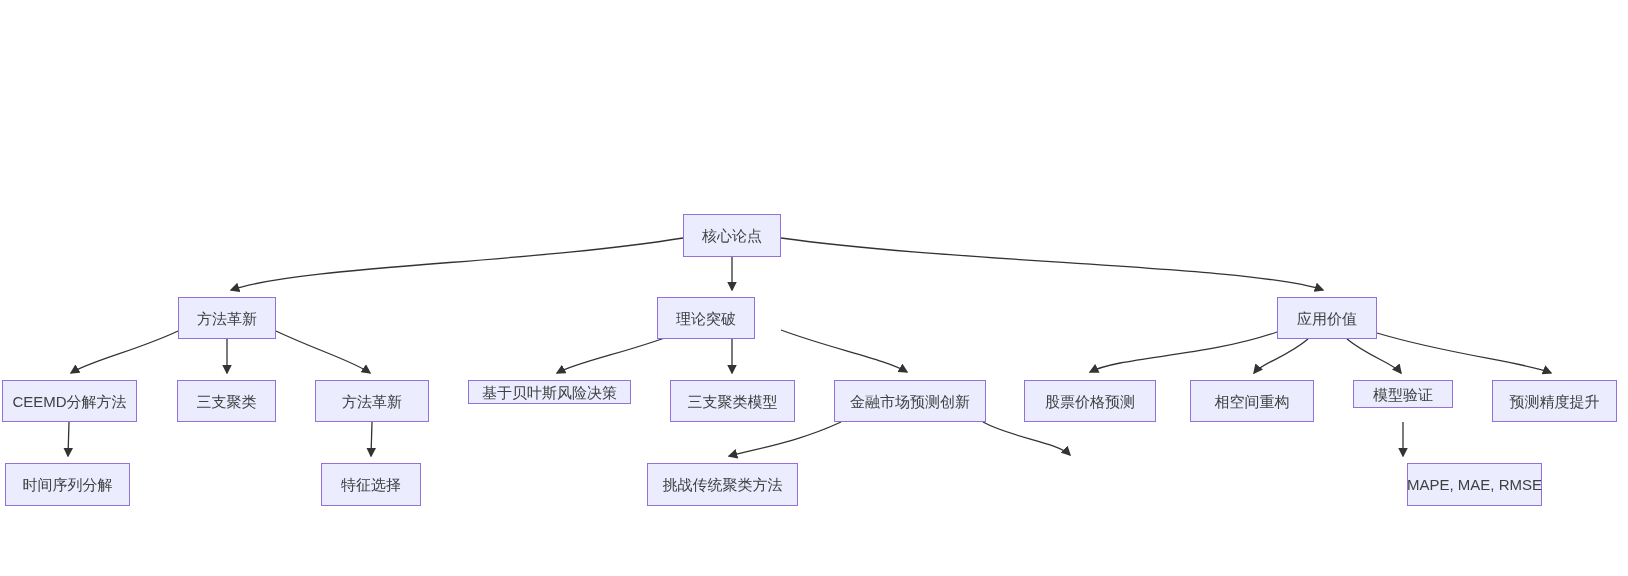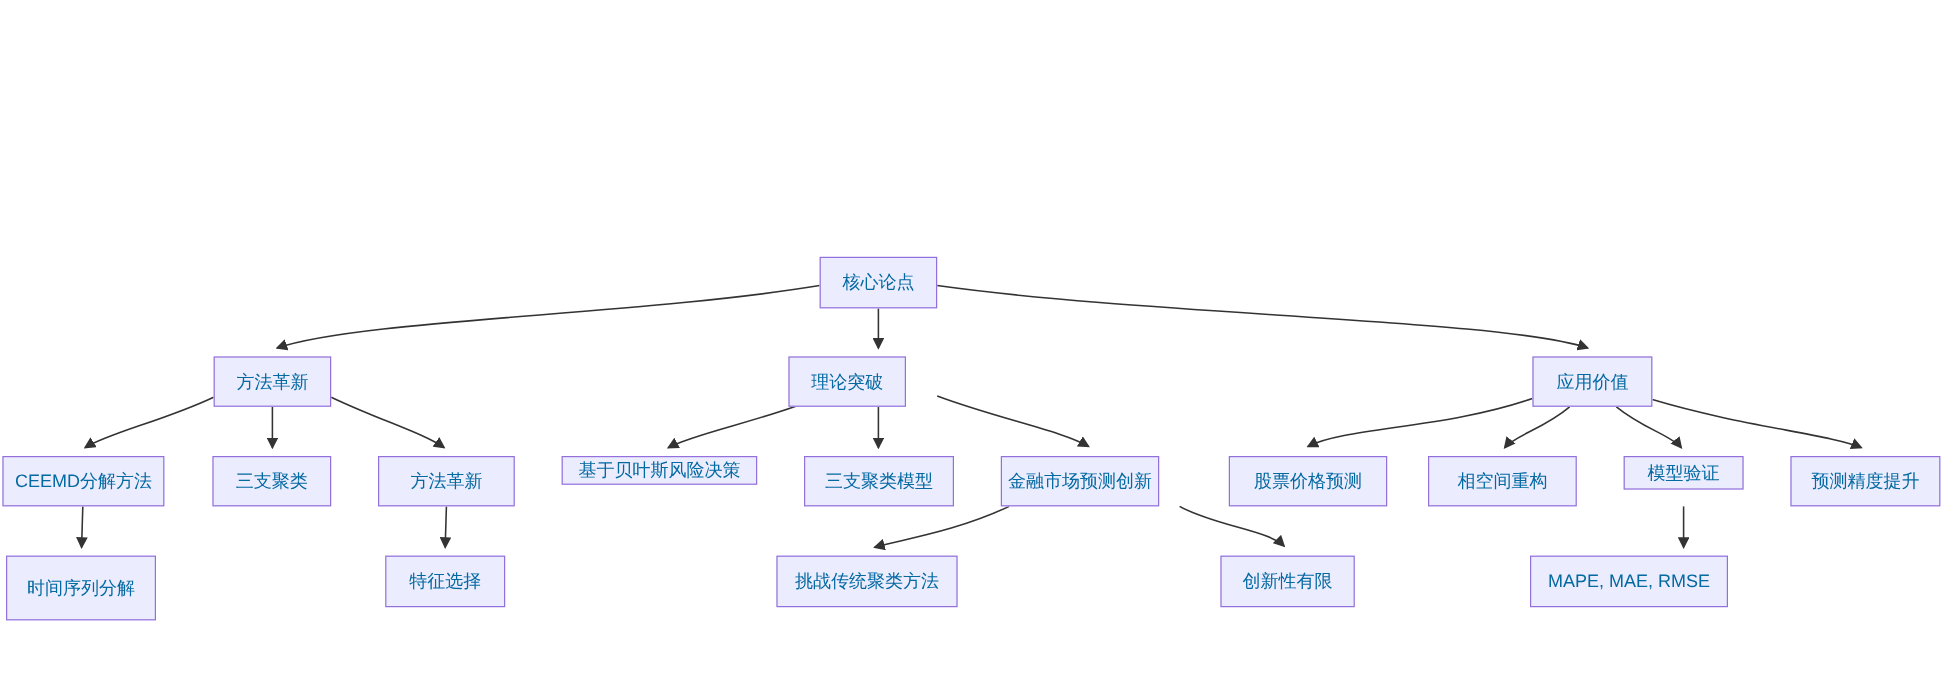--- a/index.html
+++ b/index.html
@@ -25,21 +25,21 @@
   #edges path.edge {
     fill: none;
     stroke: #333333;
     stroke-width: 1.3px;
   }
   .node {
     position: absolute;
     box-sizing: border-box;
     background: #ECECFF;
     border: 1px solid #9370DB;
-    color: #0369a1;
+    color: #404040;
     font-size: 15px;
     line-height: 1;
     display: flex;
     align-items: center;
     justify-content: center;
     text-align: center;
     white-space: nowrap;
   }
 </style>
 </head>
@@ -77,25 +77,24 @@
 
   <div class="node" style="left:178px; top:297px; width:98px;  height:42px">方法革新</div>
   <div class="node" style="left:657px; top:297px; width:98px;  height:42px">理论突破</div>
   <div class="node" style="left:1277px;top:297px; width:100px; height:42px">应用价值</div>
 
   <div class="node" style="left:2px;   top:380px; width:135px; height:42px">CEEMD分解方法</div>
   <div class="node" style="left:177px; top:380px; width:99px;  height:42px">三支聚类</div>
   <div class="node" style="left:315px; top:380px; width:114px; height:42px">方法革新</div>
   <div class="node" style="left:468px; top:380px; width:163px; height:24px">基于贝叶斯风险决策</div>
   <div class="node" style="left:670px; top:380px; width:125px; height:42px">三支聚类模型</div>
-  <div class="node" style="left:834px; top:380px; width:132px; height:42px">金融市场预测创新</div>
+  <div class="node" style="left:834px; top:380px; width:152px; height:42px">金融市场预测创新</div>
   <div class="node" style="left:1024px;top:380px; width:132px; height:42px">股票价格预测</div>
   <div class="node" style="left:1190px;top:380px; width:124px; height:42px">相空间重构</div>
   <div class="node" style="left:1353px;top:380px; width:100px; height:28px">模型验证</div>
   <div class="node" style="left:1492px;top:380px; width:125px; height:42px">预测精度提升</div>
 
-  <div class="node" style="left:5px;   top:463px; width:125px; height:54px">时间序列分解</div>
+  <div class="node" style="left:5px;   top:463px; width:125px; height:43px">时间序列分解</div>
   <div class="node" style="left:321px; top:463px; width:100px; height:43px">特征选择</div>
   <div class="node" style="left:647px; top:463px; width:151px; height:43px">挑战传统聚类方法</div>
-  <div class="node" style="left:1017px;top:463px; width:112px; height:43px">创新性有限</div>
-  <div class="node" style="left:1275px;top:463px; width:165px; height:43px">MAPE, MAE, RMSE</div>
+  <div class="node" style="left:1407px;top:463px; width:135px; height:43px">MAPE, MAE, RMSE</div>
 
 </div>
 
 </body></html>

